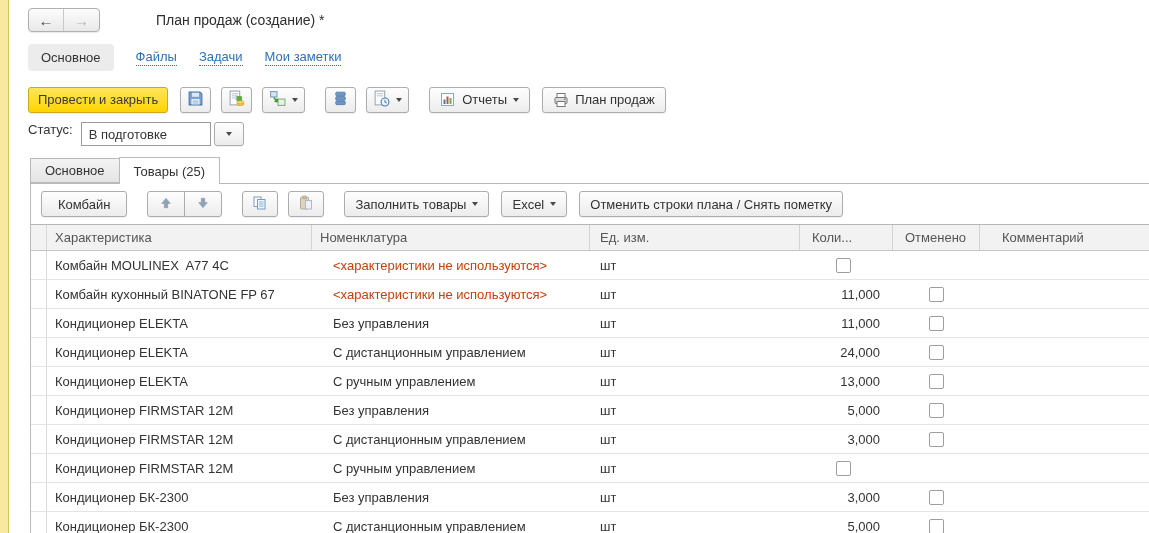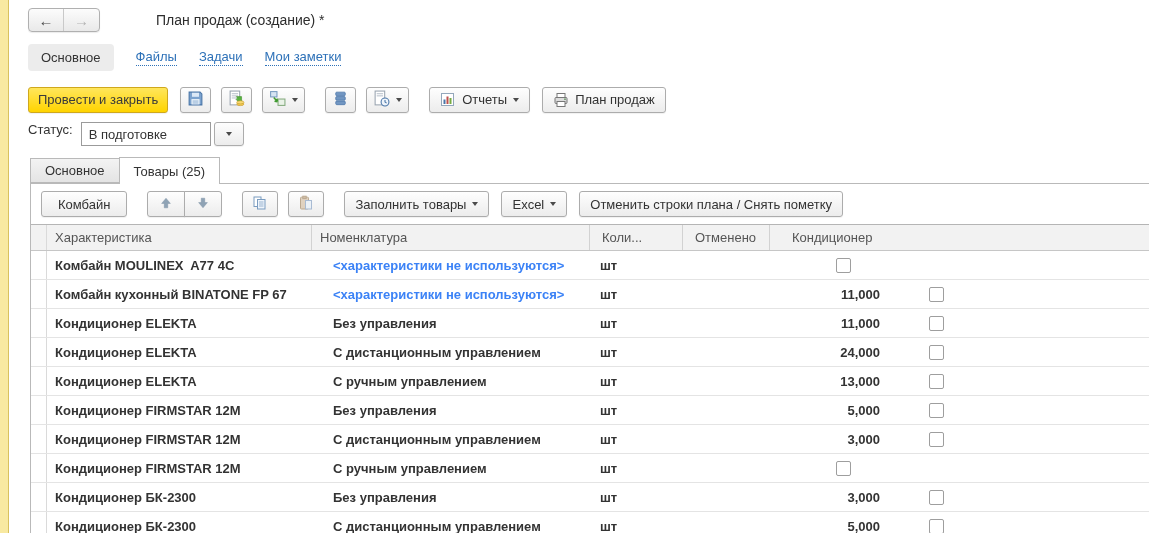--- a/index.html
+++ b/index.html
@@ -79,22 +79,22 @@
   .td { display:flex; align-items:center; overflow:hidden; }
   .c-marker { width:16px; border-right:1px solid #dadada; flex:none; }
   .c-nom    { width:278px; padding-left:8px; flex:none; }
   .c-char   { width:265px; padding-left:8px; flex:none; }
   .c-unit   { width:210px; padding-left:10px; flex:none; }
   .c-qty    { width:93px;  justify-content:flex-end; padding-right:13px; flex:none; }
   .th.c-qty { justify-content:flex-start; padding-left:12px; }
   .c-cancel { width:87px;  padding-left:12px; flex:none; }
   .td.c-cancel { justify-content:center; padding-left:0; }
   .c-comment{ flex:1; padding-left:22px; }
-  .td span { white-space:pre; overflow:hidden;font-weight:bold; }
-  .muted { color:#3b82f6; }
+  .td span { white-space:pre; overflow:hidden; }
+  .muted { color:#c2410c; }
   .checkbox { width:15px; height:15px; border:1px solid #9e9e9e; border-radius:2px;
     background:#fff; cursor:pointer; }
 </style>
 </head>
 <body>
 
 <div class="accent-stripe"></div>
 
 <div class="topnav">
   <div class="navgroup">
@@ -273,23 +273,24 @@
     </div>
 
     <div class="btn ml12">Отменить строки плана / Снять пометку</div>
   </div>
 
   <div class="tbl">
     <div class="thead">
       <div class="th c-marker"></div>
       <div class="th c-char">Характеристика</div>
       <div class="th c-nom">Номенклатура</div>
+      <div class="th c-unit">Ед. изм.</div>
       <div class="th c-qty">Коли...</div>
       <div class="th c-cancel">Отменено</div>
-      <div class="th c-comment">Кондиционер</div>
+      <div class="th c-comment">Комментарий</div>
     </div>
     <div>
   <div class="tr">
     <div class="td c-marker"></div>
     <div class="td c-nom">
             <span>Комбайн MOULINEX  A77 4C</span>
           </div>
     <div class="td c-char">
             <span class="muted">&lt;характеристики не используются&gt;</span>
           </div>

